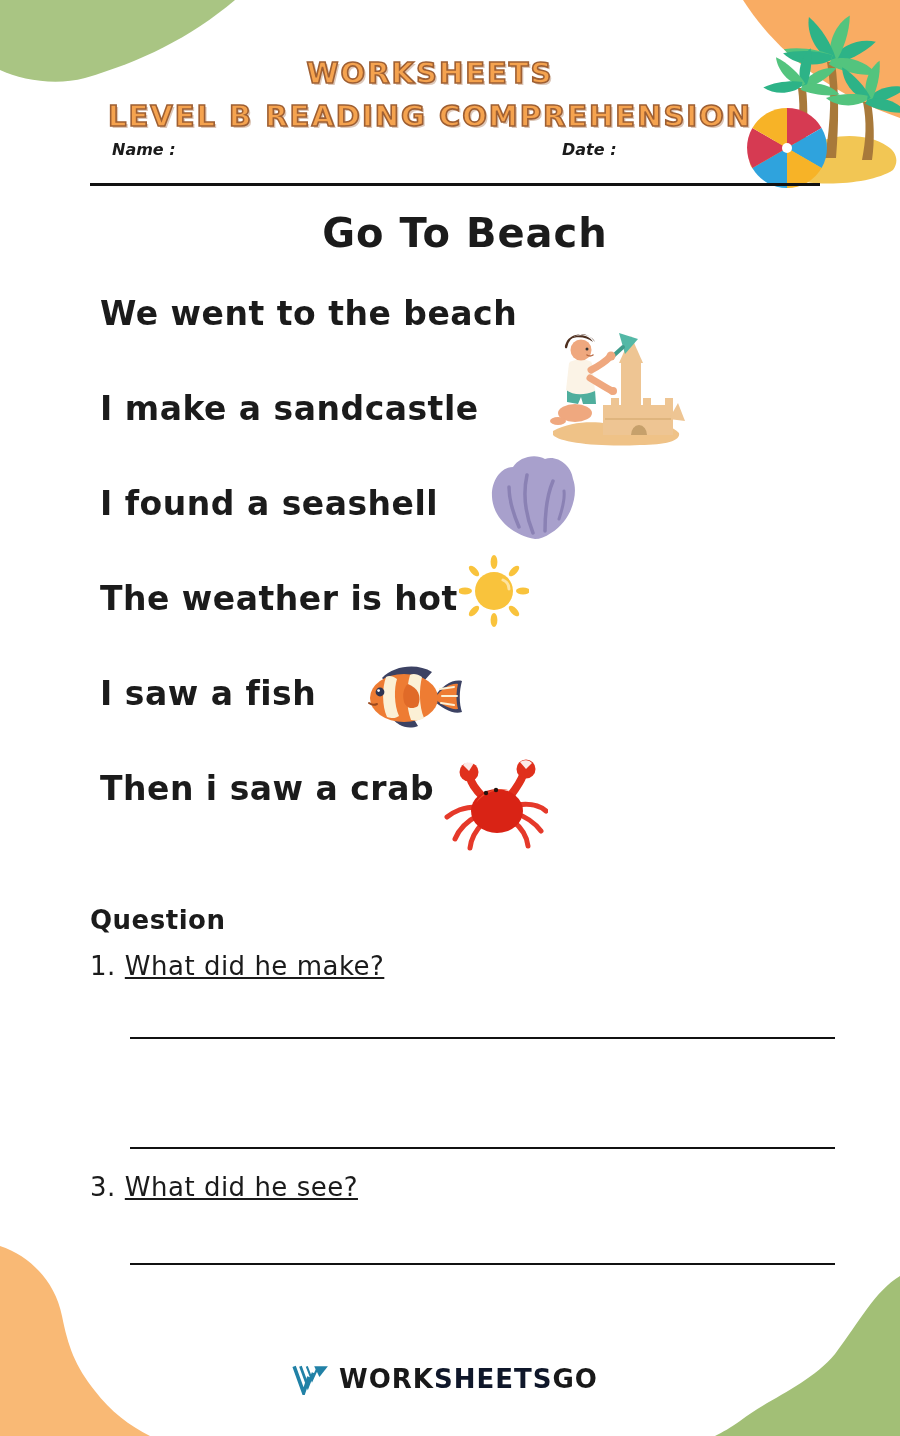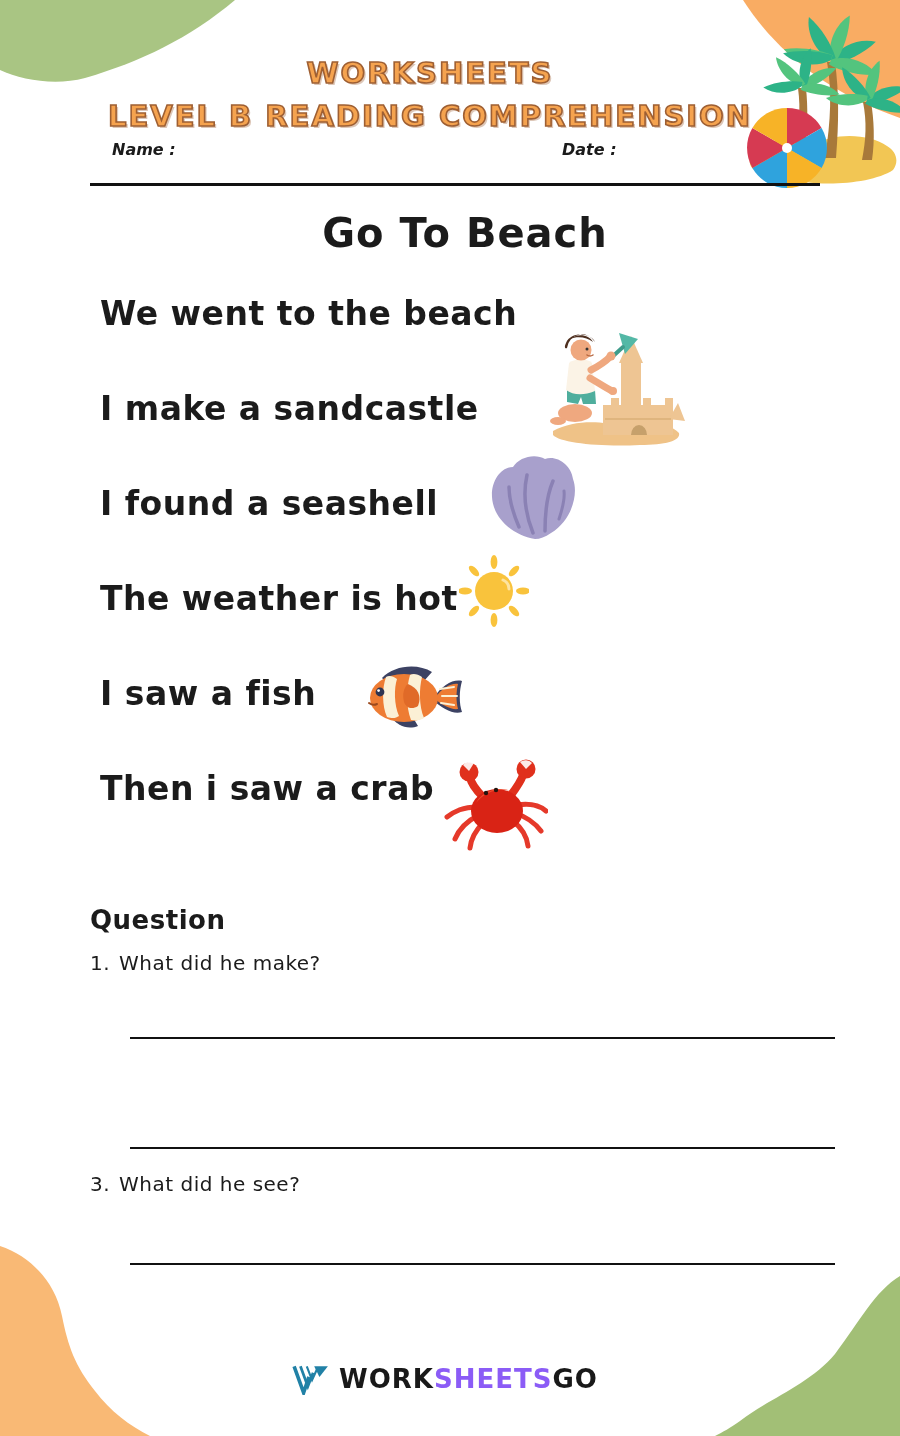--- a/index.html
+++ b/index.html
@@ -29,33 +29,33 @@
   
   .story-title{
     position:absolute;top:210px;left:90px;width:750px;text-align:center;
     font-size:40px;font-weight:bold;letter-spacing:1px;
   }
   .sentence{position:absolute;left:100px;font-size:33px;font-weight:bold;letter-spacing:0.5px;white-space:nowrap;}
   .s1{top:294px;} .s2{top:389px;} .s3{top:484px;} .s4{top:579px;} .s5{top:674px;} .s6{top:769px;}
 
   
   .q-heading{position:absolute;left:90px;top:885px;font-size:26px;font-weight:bold;letter-spacing:0.5px;margin-top:20px;}
-  .question{position:absolute;left:90px;font-size:20px;font-weight:normal;letter-spacing:0.5px;white-space:nowrap;}
+  .question{position:absolute;left:90px;font-size:26px;font-weight:normal;letter-spacing:0.5px;white-space:nowrap;text-decoration:underline;}
   .q1{top:951px;} .q2{top:1062px;} .q3{top:1172px;}
   .qnum{display:inline-block;margin-right:9px;}
   .answer-line{position:absolute;left:130px;width:705px;height:2px;background:#111;cursor:text;}
   .a1{top:1037px;} .a2{top:1147px;} .a3{top:1263px;}
 
   
   .footer-logo{
     position:absolute;top:1363px;left:0;width:890px;
     display:flex;align-items:center;justify-content:center;gap:9px;
   }
   .logo-word{font-size:26px;font-weight:bold;letter-spacing:1px;color:#191919;white-space:nowrap;}
-  .logo-word .teal{color:#8b5cf6;}
+  .logo-word .teal{color:#0f172a;}
 
   .icon-layer{position:absolute;pointer-events:none;}
 </style>
 </head>
 <body>
 
 <div class="page">
 
   <svg class="blob blob-tl" width="240" height="130" viewBox="0 0 240 130">
     <path d="M0,0 H235 C190,38 140,62 85,78 C55,86 22,80 0,70 Z" fill="#a9c583"></path>

